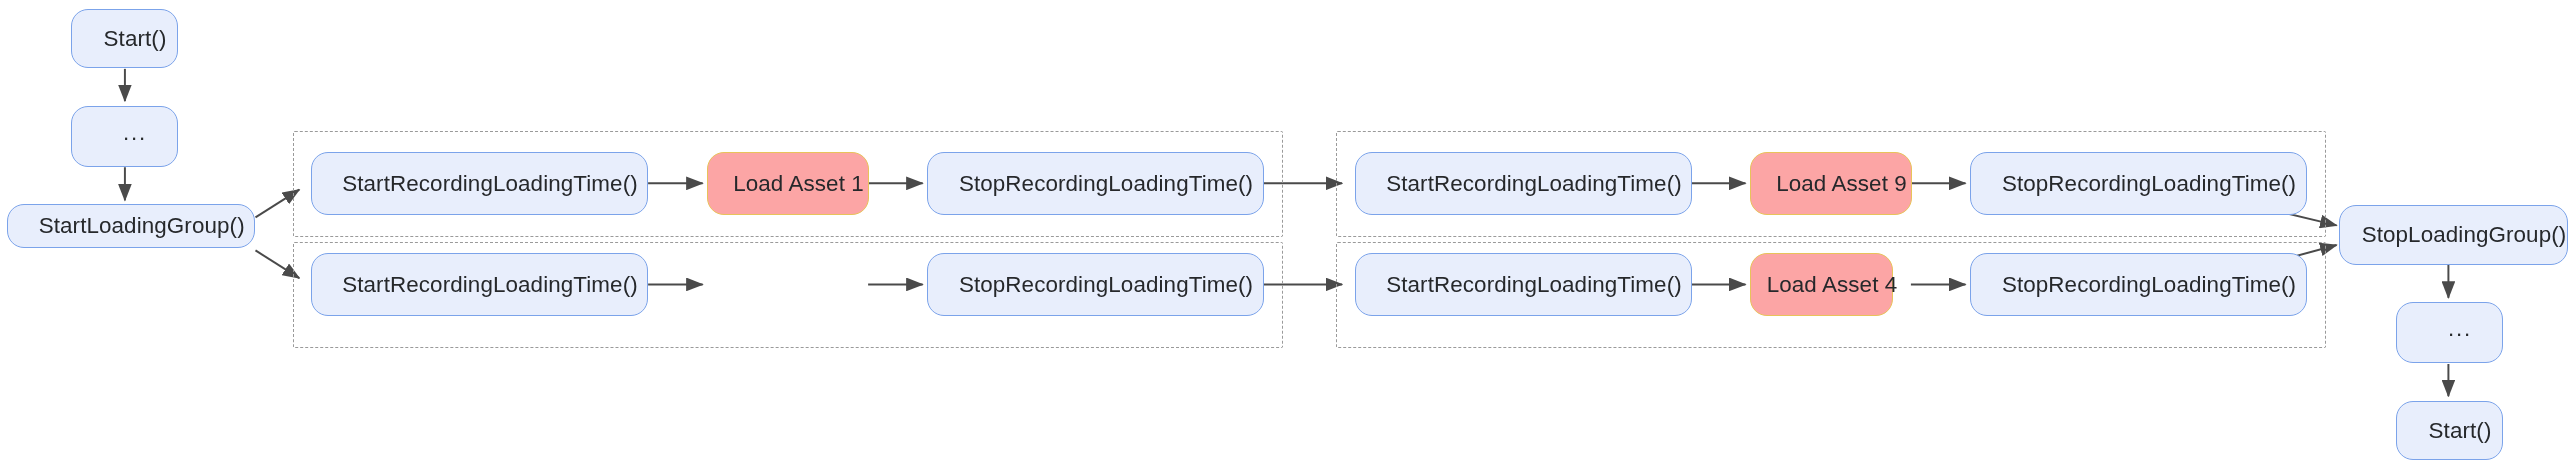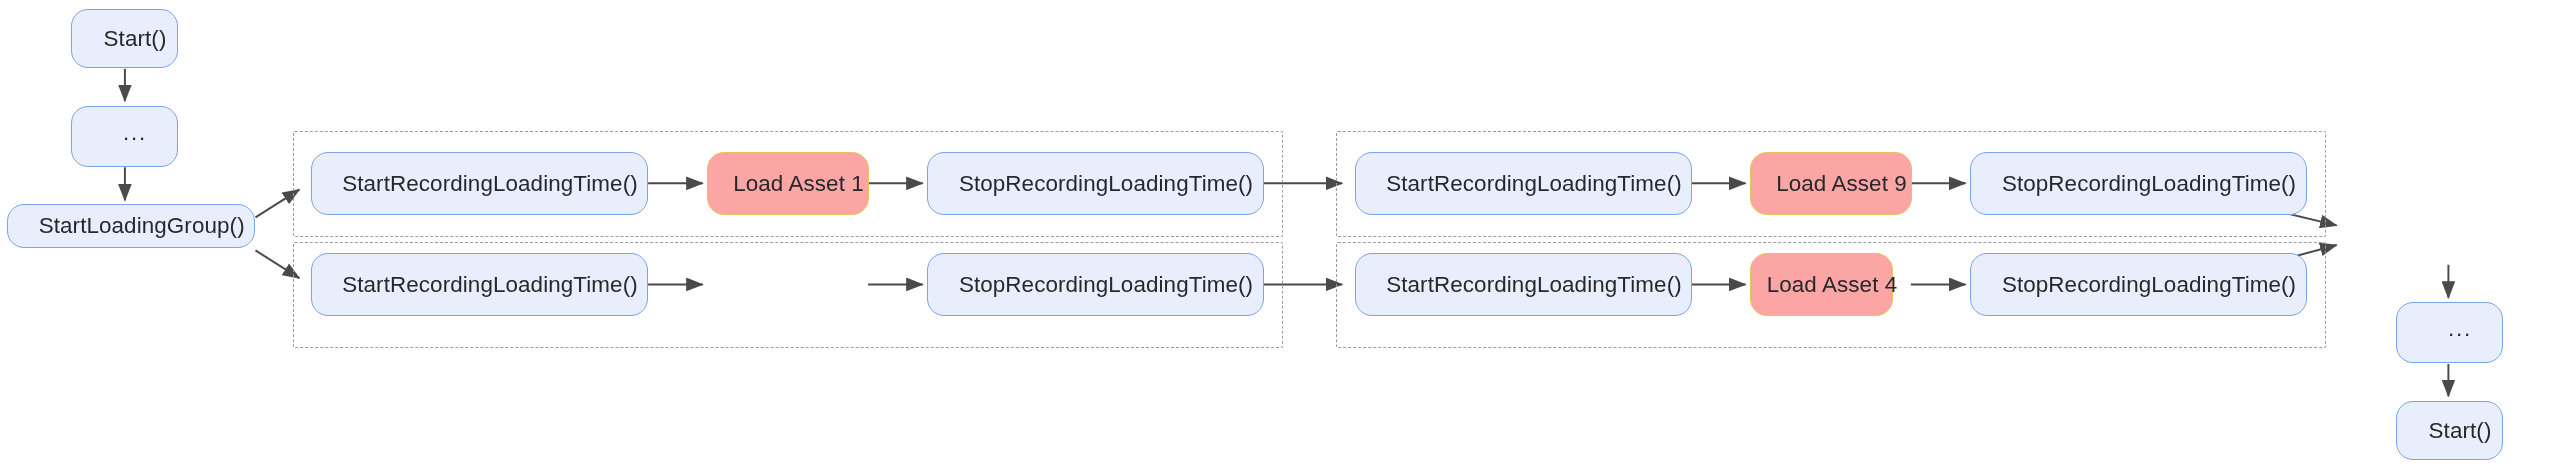--- a/index.html
+++ b/index.html
@@ -156,20 +156,23 @@
   <div class="node" style="left:1355px; top:253px; width:337px; height:63px;">
     <span class="label">StartRecordingLoadingTime()</span>
   </div>
   <div class="node asset" style="left:1750px; top:253px; width:143px; height:63px;">
     <span class="label">Load Asset 4</span>
   </div>
   <div class="node" style="left:1970px; top:253px; width:337px; height:63px;">
     <span class="label">StopRecordingLoadingTime()</span>
   </div>
 
+  <div class="node" style="left:2339px; top:205px; width:229px; height:60px;">
+    <span class="label">StopLoadingGroup()</span>
+  </div>
 
   <div class="node ellipsis" style="left:2396px; top:302px; width:107px; height:61px;">
     <span class="label">...</span>
   </div>
 
   <div class="node" style="left:2396px; top:401px; width:107px; height:59px;">
     <span class="label">Start()</span>
   </div>
 
 </div>

